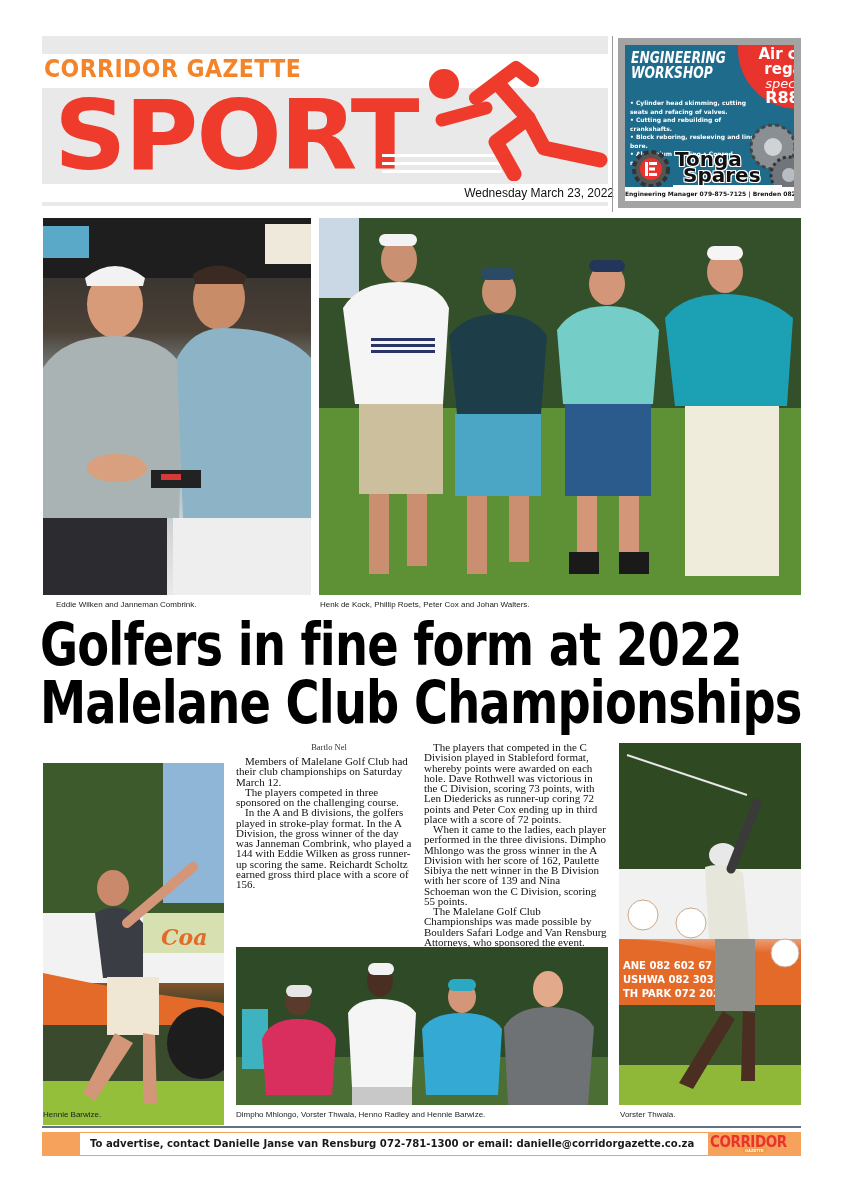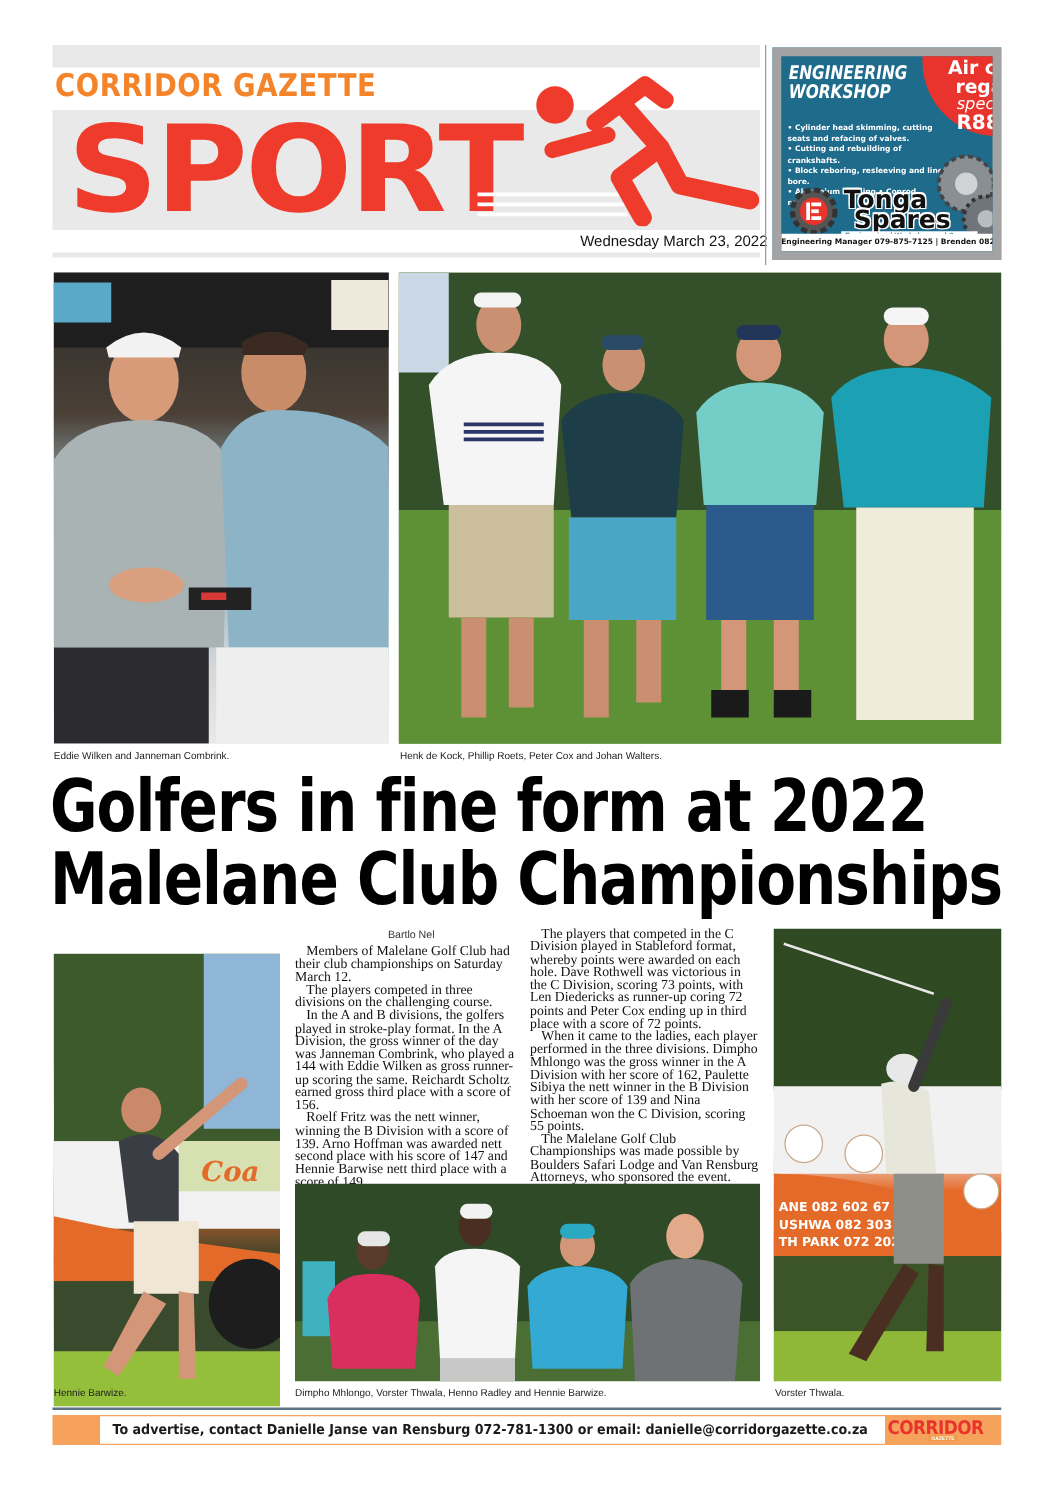--- a/index.html
+++ b/index.html
@@ -47,21 +47,21 @@
   .p2 { left: 319px; top: 218px; width: 482px; height: 377px; background: linear-gradient(180deg, #7a8d5a 0%, #3f5a2c 30%, #4c7a32 55%, #6b9a3e 75%, #5e8a36 100%); }
   .p3 { left: 43px; top: 743px; width: 181px; height: 362px; background: linear-gradient(180deg, #5f7f4a 0%, #7aa0bf 25%, #eeeeee 38%, #e46a2a 52%, #35402a 68%, #9ac23c 88%, #8bb338 100%); margin-top: 20px; }
   .p4 { left: 236px; top: 947px; width: 372px; height: 158px; background: linear-gradient(180deg, #3d5a2e 0%, #2c4424 40%, #4a6e34 80%, #587e3a 100%); }
   .p5 { left: 619px; top: 743px; width: 182px; height: 362px; background: linear-gradient(180deg, #3e5a2c 0%, #2f4a22 35%, #efefef 36%, #f1f1f1 48%, #e46a2a 58%, #e46a2a 66%, #33472a 68%, #4b6a30 85%, #93be3e 90%, #8ab538 100%); }
 
   
   .headline { position: absolute; left: 40px; top: 616px; width: 770px; font-family: "DejaVu Sans", sans-serif; font-weight: bold;
     font-size: 58px; line-height: 58px; color: #000; letter-spacing: -1px; transform: scaleX(0.80); transform-origin: left top; white-space: nowrap; }
 
   
-  .byline { position: absolute; left: 236px; top: 742px; width: 186px; text-align: center; font-family: Liberation Sans, sans-serif; font-size: 8.5px; color: #333; }
+  .byline { position: absolute; left: 236px; top: 742px; width: 186px; text-align: center; font-family: Liberation Serif, serif; font-size: 8.5px; color: #333; }
   .col { position: absolute; font-family: "Liberation Serif", serif; font-size: 11px; line-height: 10.25px; color: #111; }
   .col p { text-indent: 9px; }
   .col1 { left: 236px; top: 756px; width: 182px; }
   .col2 { left: 424px; top: 742px; width: 184px; }
 
   
   .footer-rule { position: absolute; left: 42px; top: 1126px; width: 759px; height: 2px; background: #5f7385; }
   .footer-bar { position: absolute; left: 42px; top: 1132px; width: 759px; height: 24px; background: #f7a25c; }
   .footer-inner { position: absolute; left: 38px; top: 1px; width: 628px; height: 22px; background: #ffffff; }
   .footer-text { position: absolute; left: 10px; top: 4px; font-family: "DejaVu Sans", sans-serif; font-weight: bold; font-size: 11px; color: #1a1a1a;
@@ -149,21 +149,21 @@
     <rect x="0" y="300" width="124" height="77" fill="#2b2b30"></rect>
     <ellipse cx="176" cy="80" rx="26" ry="32" fill="#c98c68"></ellipse>
     <path d="M150 56 Q176 38 204 58 L200 66 L152 66 Z" fill="#3a2a22"></path>
     <path d="M134 140 Q150 110 180 110 Q240 110 268 140 L268 300 L140 300 Z" fill="#8db3c6"></path>
     <rect x="130" y="300" width="138" height="77" fill="#eeeeee"></rect>
     <ellipse cx="74" cy="250" rx="30" ry="14" fill="#d8a07e"></ellipse>
     <rect x="108" y="252" width="50" height="18" fill="#222"></rect>
     <rect x="118" y="256" width="20" height="6" fill="#d53a36"></rect>
   </svg>
 </figure>
-<div class="caption" style="left:43px; top:600px;text-align:center;">Eddie Wilken and Janneman Combrink.</div>
+<div class="caption" style="left:56px; top:600px;text-align:center;">Eddie Wilken and Janneman Combrink.</div>
 
 <figure class="photo p2">
   <svg width="482" height="377" viewBox="0 0 482 377">
     <rect x="0" y="0" width="482" height="190" fill="#34502a"></rect>
     <rect x="0" y="0" width="40" height="80" fill="#c9d8e4"></rect>
     <rect x="0" y="190" width="482" height="187" fill="#5e9036"></rect>
 
     <ellipse cx="80" cy="42" rx="18" ry="22" fill="#c99072"></ellipse>
     <rect x="60" y="16" width="38" height="12" rx="6" fill="#f3f3f3"></rect>
     <path d="M24 90 Q40 64 80 64 Q120 64 130 90 L124 186 L36 186 Z" fill="#f5f5f5"></path>
@@ -221,23 +221,22 @@
     <path d="M72 270 L40 330 L52 338 L90 280 Z" fill="#d49679"></path>
     <path d="M100 270 L100 340 L114 340 L112 272 Z" fill="#d49679"></path>
     <path d="M84 160 L150 104" stroke="#d49679" stroke-width="10" stroke-linecap="round"></path>
   </svg>
 </figure>
 <div class="caption" style="left:43px; top:1110px;">Hennie Barwize.</div>
 
 <div class="byline">Bartlo Nel</div>
 <div class="col col1">
   <p>Members of Malelane Golf Club had their club championships on Saturday March 12.</p>
-  <p>The players competed in three divisions on the challenging course.</p>
+  <p>The players competed in three sponsored on the challenging course.</p>
   <p>In the A and B divisions, the golfers played in stroke-play format. In the A Division, the gross winner of the day was Janneman Combrink, who played a 144 with Eddie Wilken as gross runner-up scoring the same. Reichardt Scholtz earned gross third place with a score of 156.</p>
-  <p>Roelf Fritz was the nett winner, winning the B Division with a score of 139. Arno Hoffman was awarded nett second place with his score of 147 and Hennie Barwise nett third place with a score of 149.</p>
 </div>
 <div class="col col2">
   <p>The players that competed in the C Division played in Stableford format, whereby points were awarded on each hole. Dave Rothwell was victorious in the C Division, scoring 73 points, with Len Diedericks as runner-up coring 72 points and Peter Cox ending up in third place with a score of 72 points.</p>
   <p>When it came to the ladies, each player performed in the three divisions. Dimpho Mhlongo was the gross winner in the A Division with her score of 162, Paulette Sibiya the nett winner in the B Division with her score of 139 and Nina Schoeman won the C Division, scoring 55 points.</p>
   <p>The Malelane Golf Club Championships was made possible by Boulders Safari Lodge and Van Rensburg Attorneys, who sponsored the event.</p>
 </div>
 
 <figure class="photo p4">
   <svg width="372" height="158" viewBox="0 0 372 158">
     <rect x="0" y="0" width="372" height="158" fill="#2f4a26"></rect>

